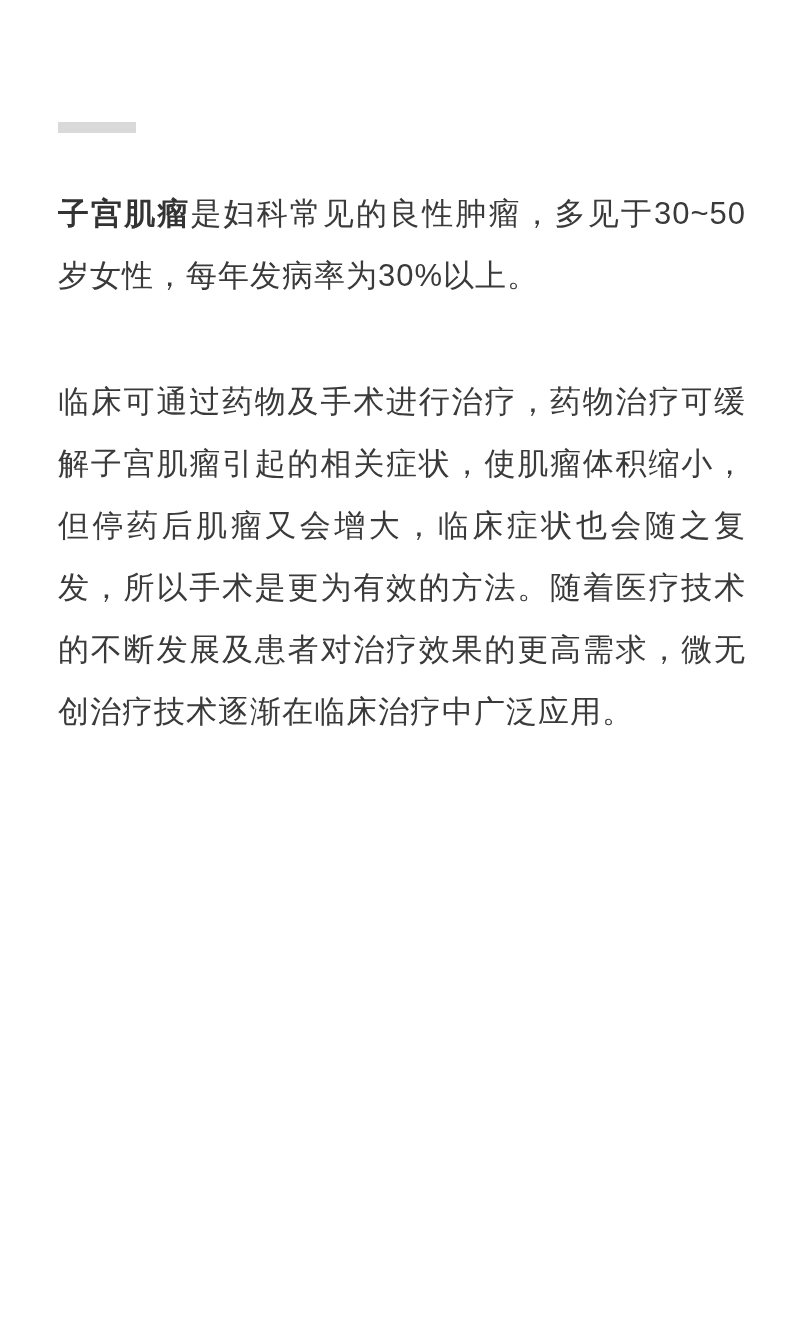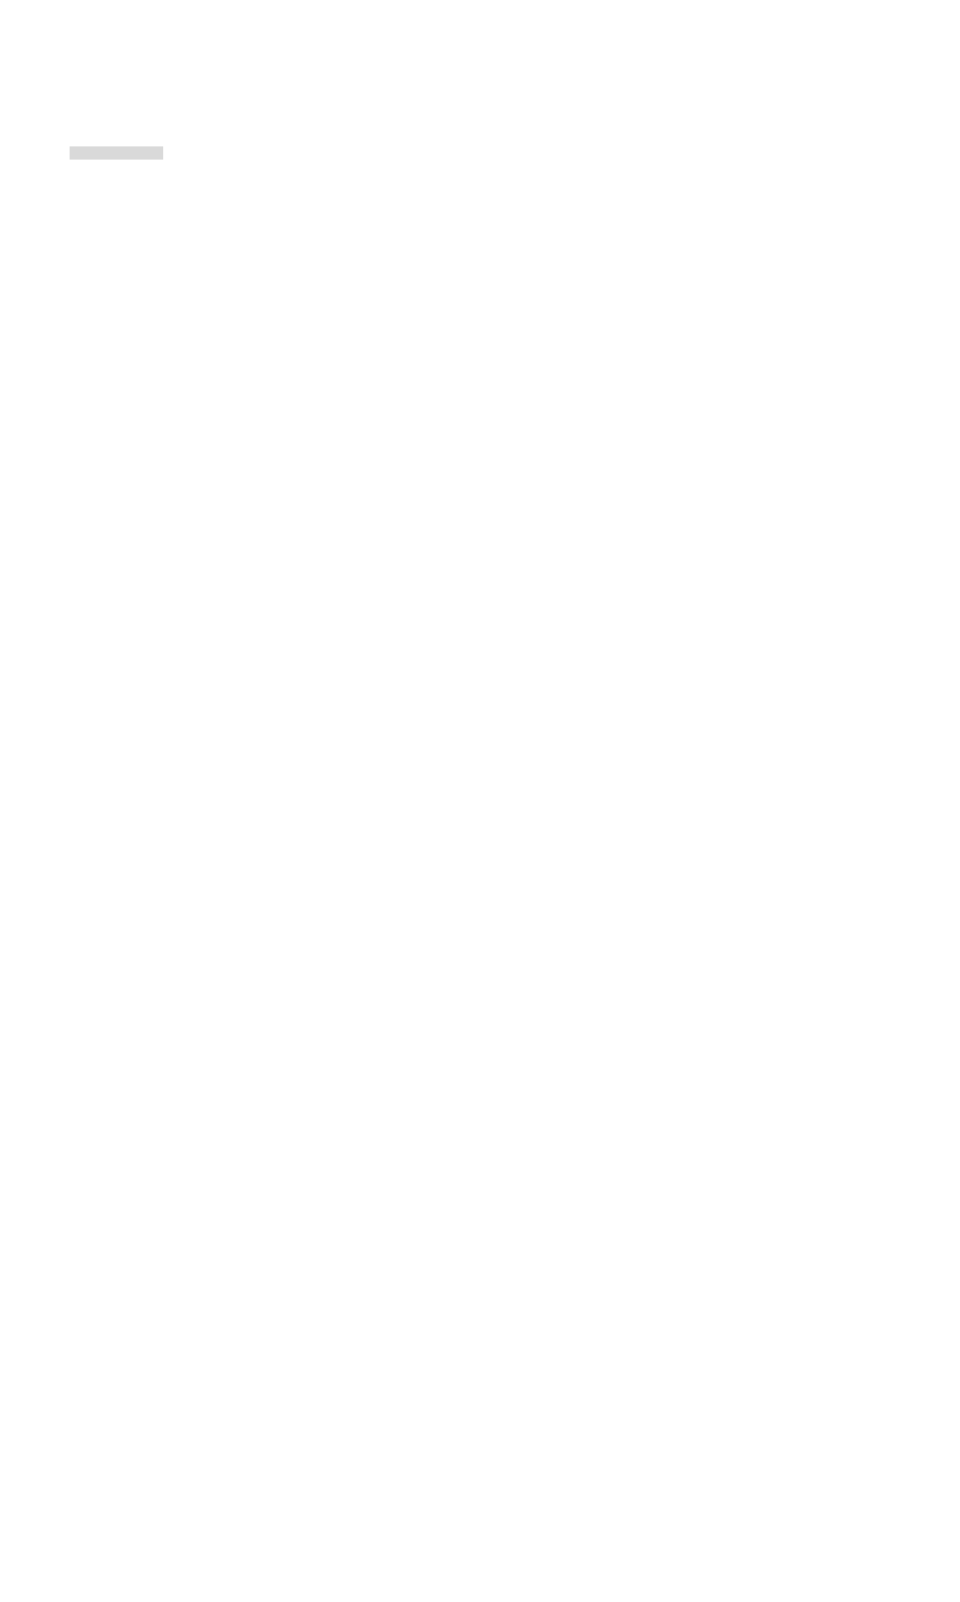--- a/index.html
+++ b/index.html
@@ -56,16 +56,18 @@
   }
 </style>
 </head>
 <body>
 
 <div class="page">
 
   <div class="accent-bar"></div>
 
 
+  <p class="body-para first"><span class="seg bold">子宫肌瘤</span><span class="seg">是妇科常见的良性肿瘤，多见于30~50岁女性，每年发病率为30%以上。</span></p>
 
 
+  <p class="body-para"><span class="seg">临床可通过药物及手术进行治疗，药物治疗可缓解子宫肌瘤引起的相关症状，使肌瘤体积缩小，但停药后肌瘤又会增大，临床症状也会随之复发，所以手术是更为有效的方法。随着医疗技术的不断发展及患者对治疗效果的更高需求，微无创治疗技术逐渐在临床治疗中广泛应用。</span></p>
 
 </div>
 
 </body></html>

